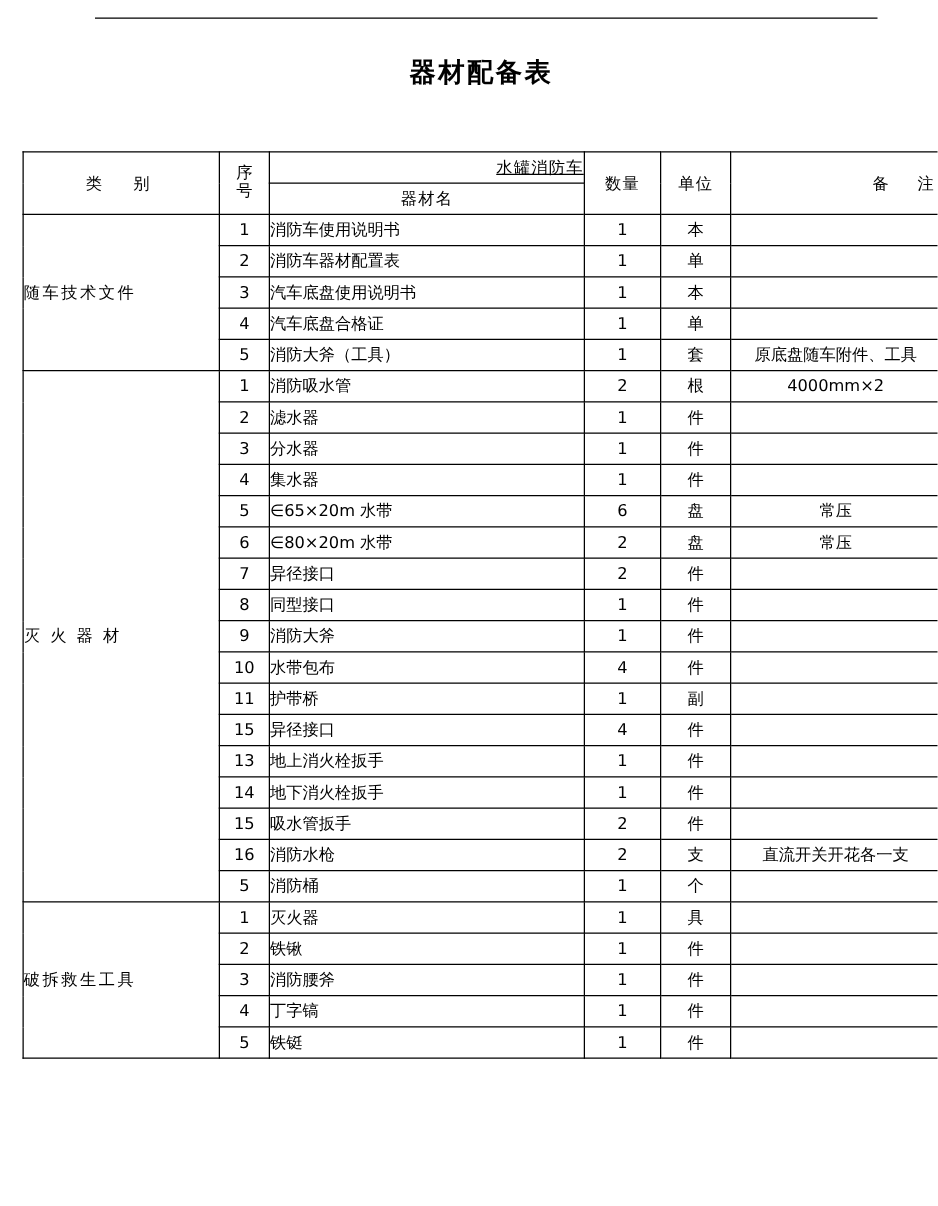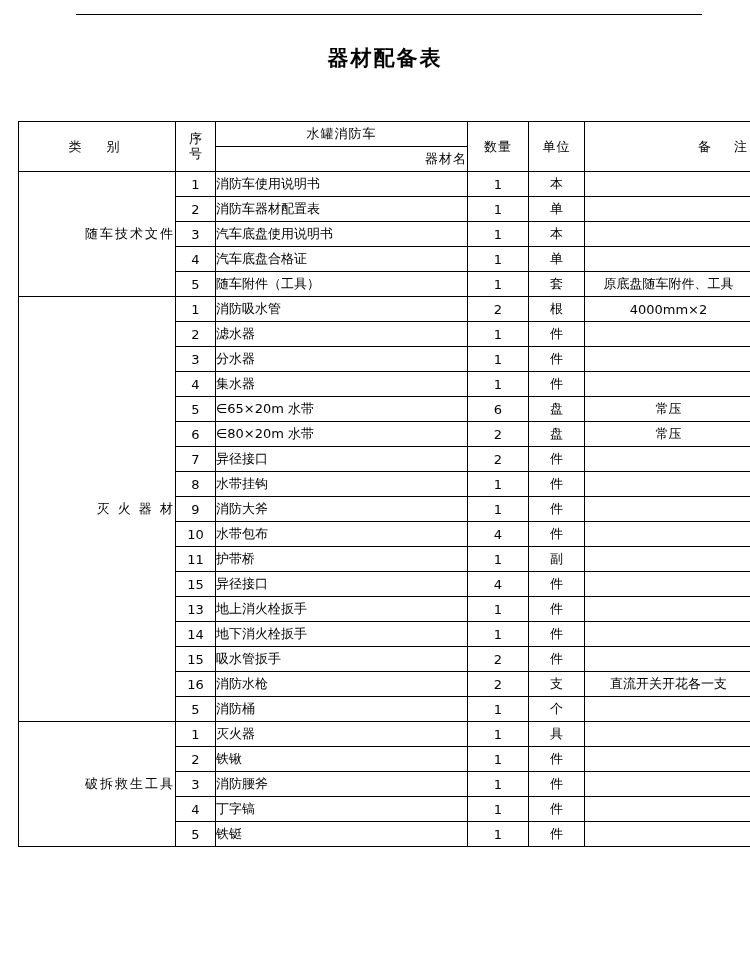--- a/index.html
+++ b/index.html
@@ -69,42 +69,43 @@
     text-align: center;
     font-size: 15px;
     letter-spacing: 6px;
   }
   .hdr-no {
     text-align: center;
     font-size: 13px;
     line-height: 1.15;
   }
   .hdr-truck {
-    text-align: center;
+    text-align: right;
     font-size: 15px;
     letter-spacing: 1px;
+    text-decoration: underline;
   }
   .hdr-equipname {
-    text-align: right;
+    text-align: center;
     font-size: 15px;
     letter-spacing: 1px;
   }
   .hdr-qty, .hdr-unit {
     text-align: center;
     font-size: 15px;
     letter-spacing: 1px;
     font-family: Liberation Mono, monospace;
   }
   .hdr-remark {
     text-align: right;
     font-size: 15px;
     letter-spacing: 5px;
   }
   td.cat {
-    text-align: right;
+    text-align: left;
     font-size: 16px;
     letter-spacing: 2px;
   }
   td.no {
     text-align: center;
     font-size: 13px;
   }
   td.name {
     text-align: left;
     padding-left: 9px;
@@ -178,21 +179,21 @@
       </tr>
       <tr>
         <td class="no">4</td>
         <td class="name">汽车底盘合格证</td>
         <td class="qty">1</td>
         <td class="unit">单</td>
         <td class="rem"></td>
       </tr>
       <tr>
         <td class="no">5</td>
-        <td class="name">随车附件（工具）</td>
+        <td class="name">消防大斧（工具）</td>
         <td class="qty">1</td>
         <td class="unit">套</td>
         <td class="rem">原底盘随车附件、工具</td>
       </tr>
 
       <tr>
         <td class="cat" rowspan="17">灭 火 器 材</td>
         <td class="no">1</td>
         <td class="name">消防吸水管</td>
         <td class="qty">2</td>
@@ -236,21 +237,21 @@
       </tr>
       <tr>
         <td class="no">7</td>
         <td class="name">异径接口</td>
         <td class="qty">2</td>
         <td class="unit">件</td>
         <td class="rem"></td>
       </tr>
       <tr>
         <td class="no">8</td>
-        <td class="name">水带挂钩</td>
+        <td class="name">同型接口</td>
         <td class="qty">1</td>
         <td class="unit">件</td>
         <td class="rem"></td>
       </tr>
       <tr>
         <td class="no">9</td>
         <td class="name">消防大斧</td>
         <td class="qty">1</td>
         <td class="unit">件</td>
         <td class="rem"></td>

